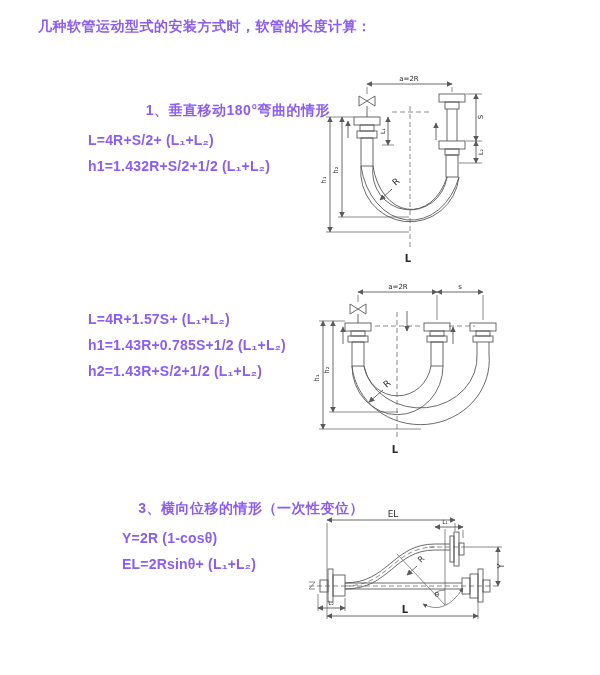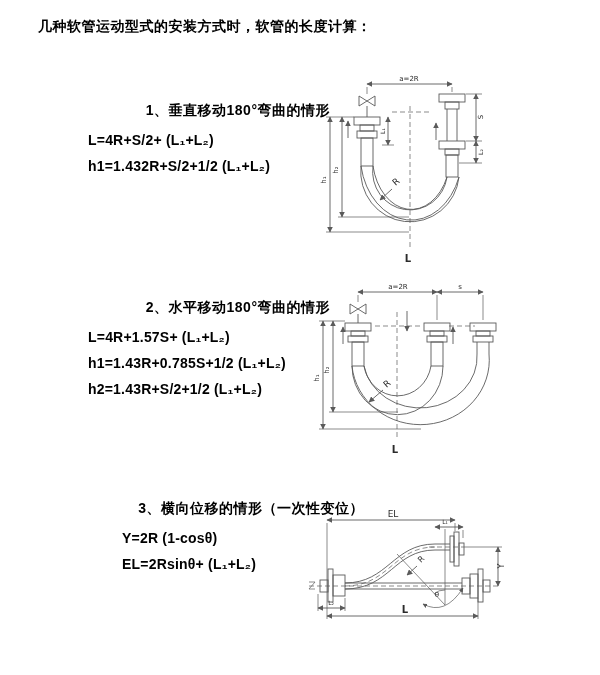--- a/index.html
+++ b/index.html
@@ -1,17 +1,17 @@
 <!DOCTYPE html>
 <html><head>
 <meta charset="utf-8">
 <style>
   html,body{margin:0;padding:0;background:#ffffff;}
   .page{position:relative;width:600px;height:675px;background:#ffffff;overflow:hidden;
-        font-family:"Liberation Sans","DejaVu Sans",sans-serif;color:#000000;}
+        font-family:"Liberation Sans","DejaVu Sans",sans-serif;color:#8b5cf6;}
   .title{position:absolute;left:38px;top:18px;font-size:14px;font-weight:bold;letter-spacing:.5px;}
   .section{position:absolute;width:275px;}
   .sec-heading{font-size:14px;font-weight:bold;letter-spacing:.5px;text-align:right;}
   .formulas{margin:7px 0 0 33px;}
   .formula{font-size:14px;font-weight:bold;letter-spacing:.2px;line-height:26px;white-space:nowrap;}
   svg.d{position:absolute;}
   .d line,.d path,.d rect,.d polyline{stroke:#5a5a5a;fill:none;stroke-width:.9;}
   .d .cl{stroke-dasharray:5,3;stroke-width:.7;}
   .d .thin{stroke-width:.7;}
   .d .mk{fill:#5a5a5a;stroke:none;}
@@ -27,21 +27,20 @@
 
   <div class="section" style="left:55px;top:102px;">
     <div class="sec-heading">1、垂直移动180°弯曲的情形</div>
     <div class="formulas">
       <div class="formula">L=4R+S/2+ (L₁+L₂)</div>
       <div class="formula">h1=1.432R+S/2+1/2 (L₁+L₂)</div>
     </div>
   </div>
 
   <div class="section" style="left:55px;top:299px;">
-    <div class="sec-heading">2、水平移动180°弯曲的情形</div>
     <div class="formulas">
       <div class="formula">L=4R+1.57S+ (L₁+L₂)</div>
       <div class="formula">h1=1.43R+0.785S+1/2 (L₁+L₂)</div>
       <div class="formula">h2=1.43R+S/2+1/2 (L₁+L₂)</div>
     </div>
   </div>
 
   <div class="section" style="left:55px;top:500px;margin-left:34px;">
     <div class="sec-heading">3、横向位移的情形（一次性变位）</div>
     <div class="formulas">

